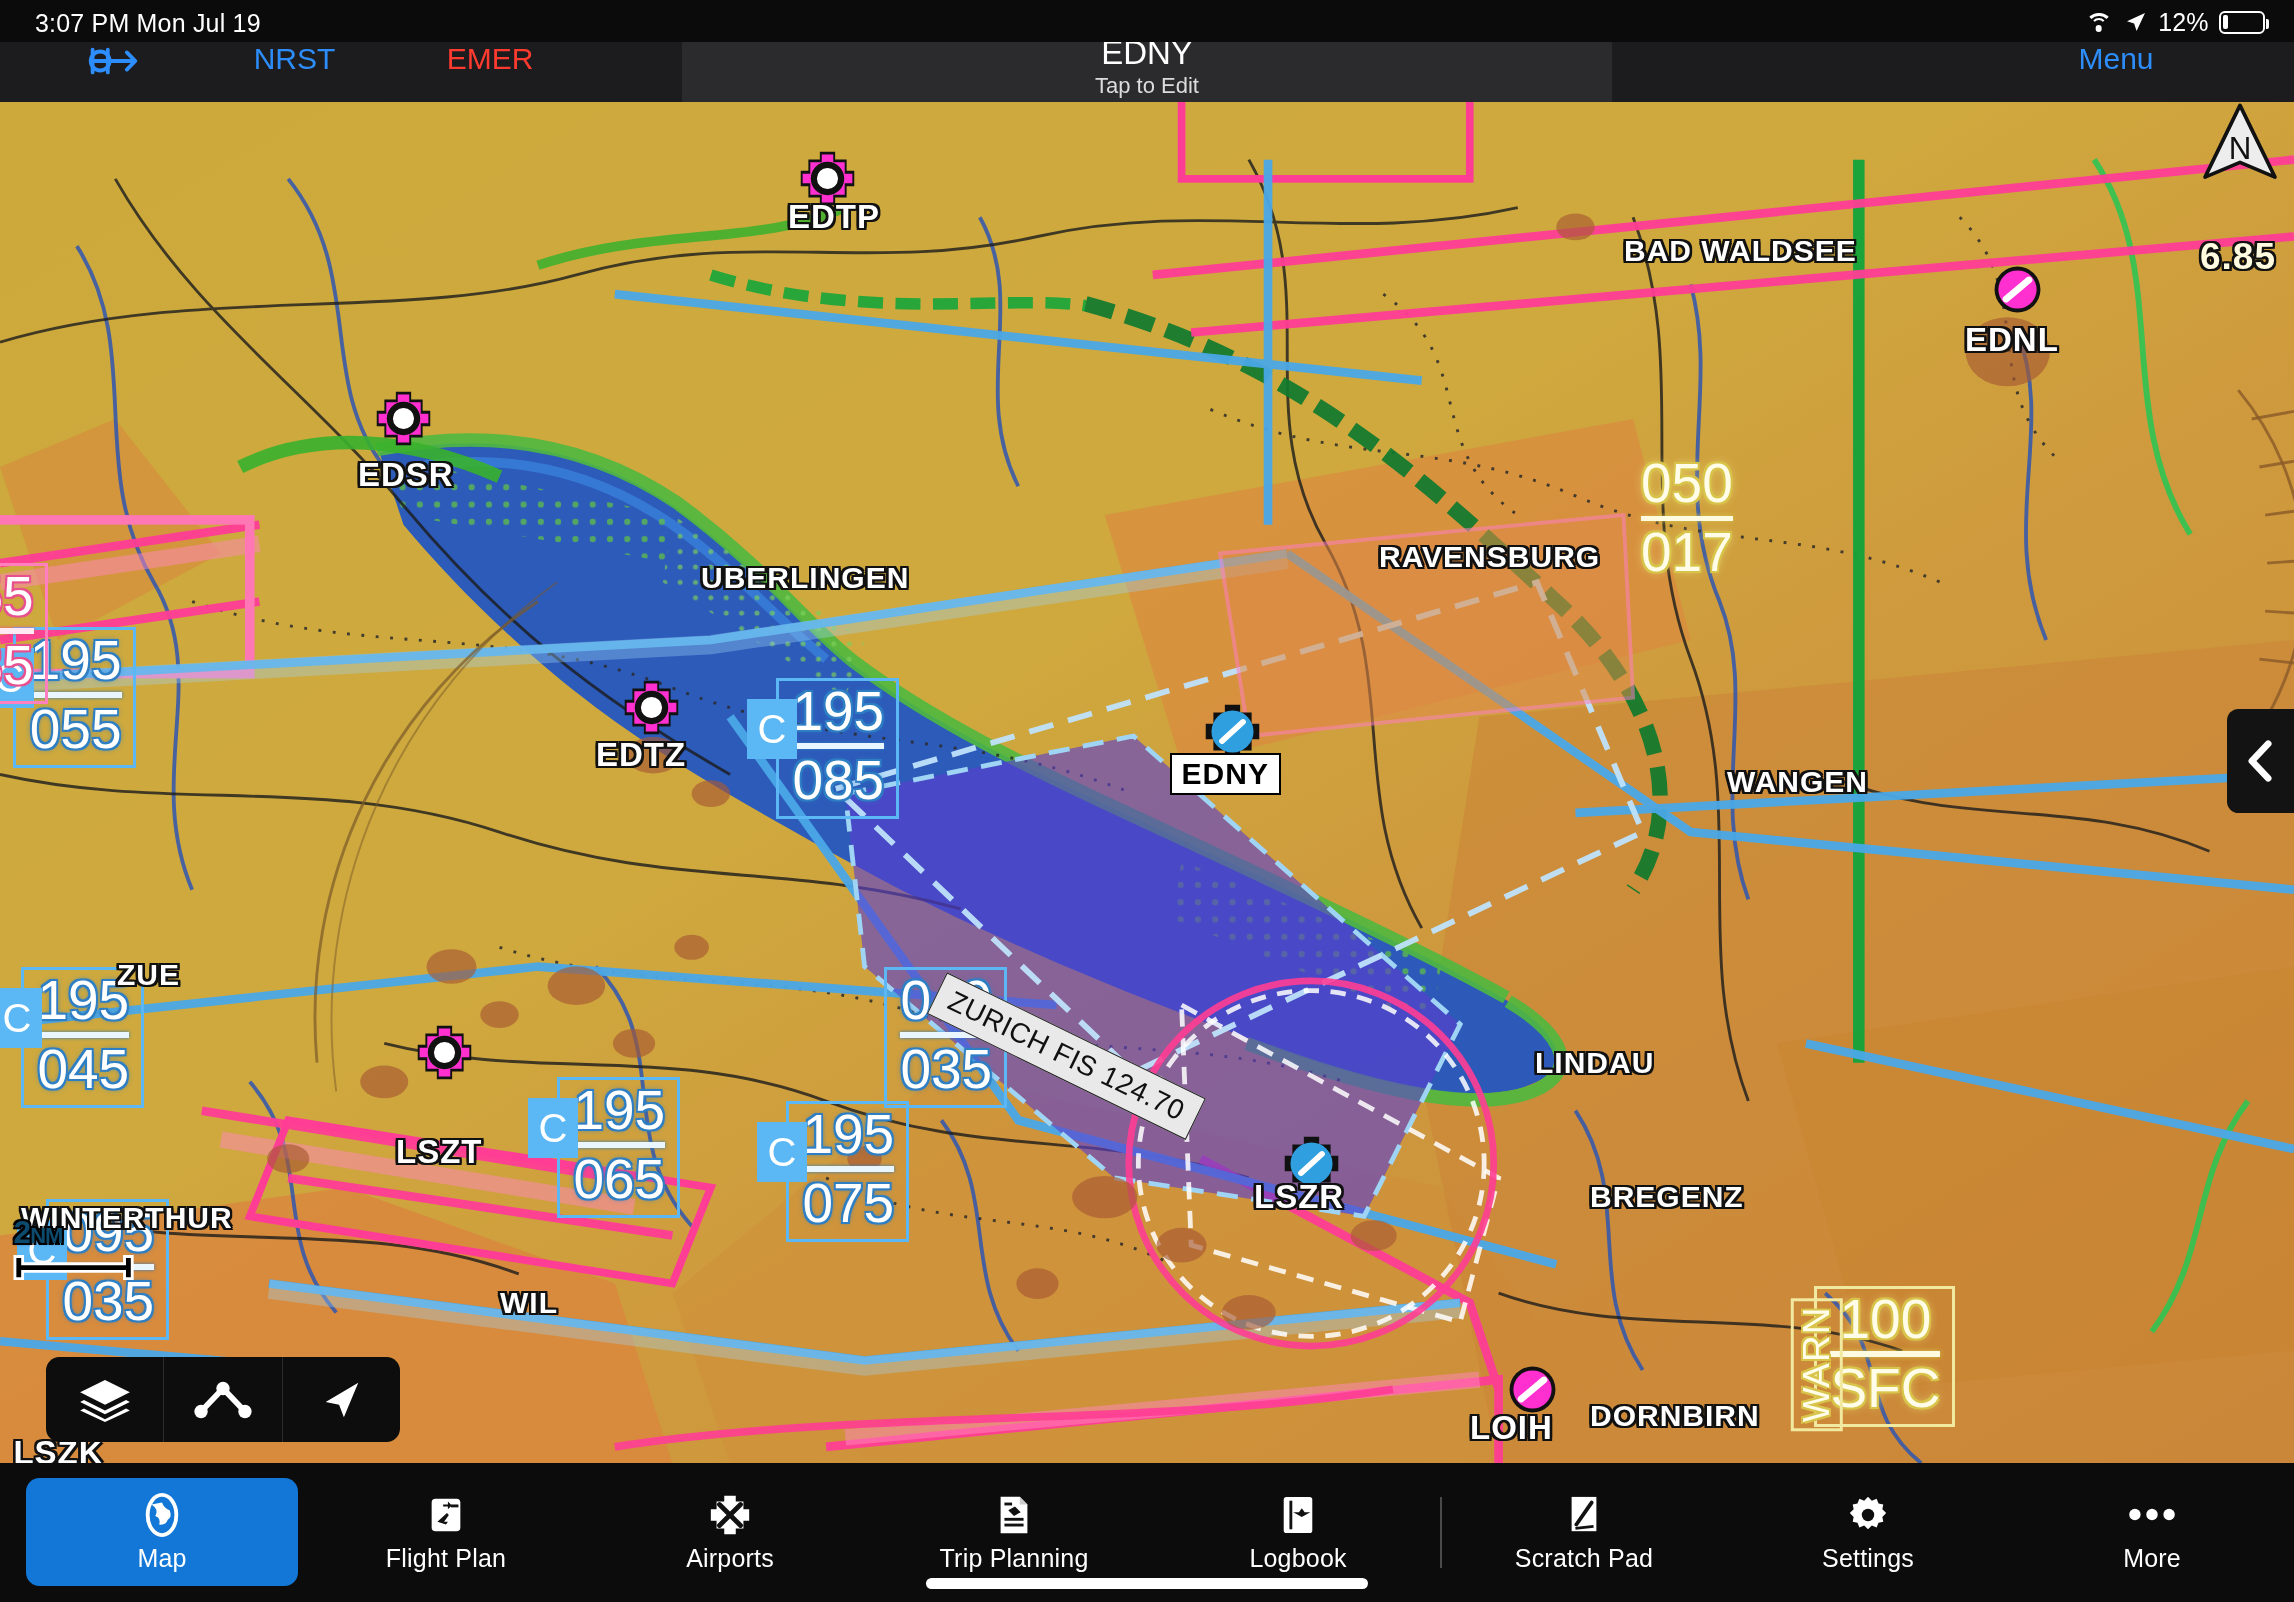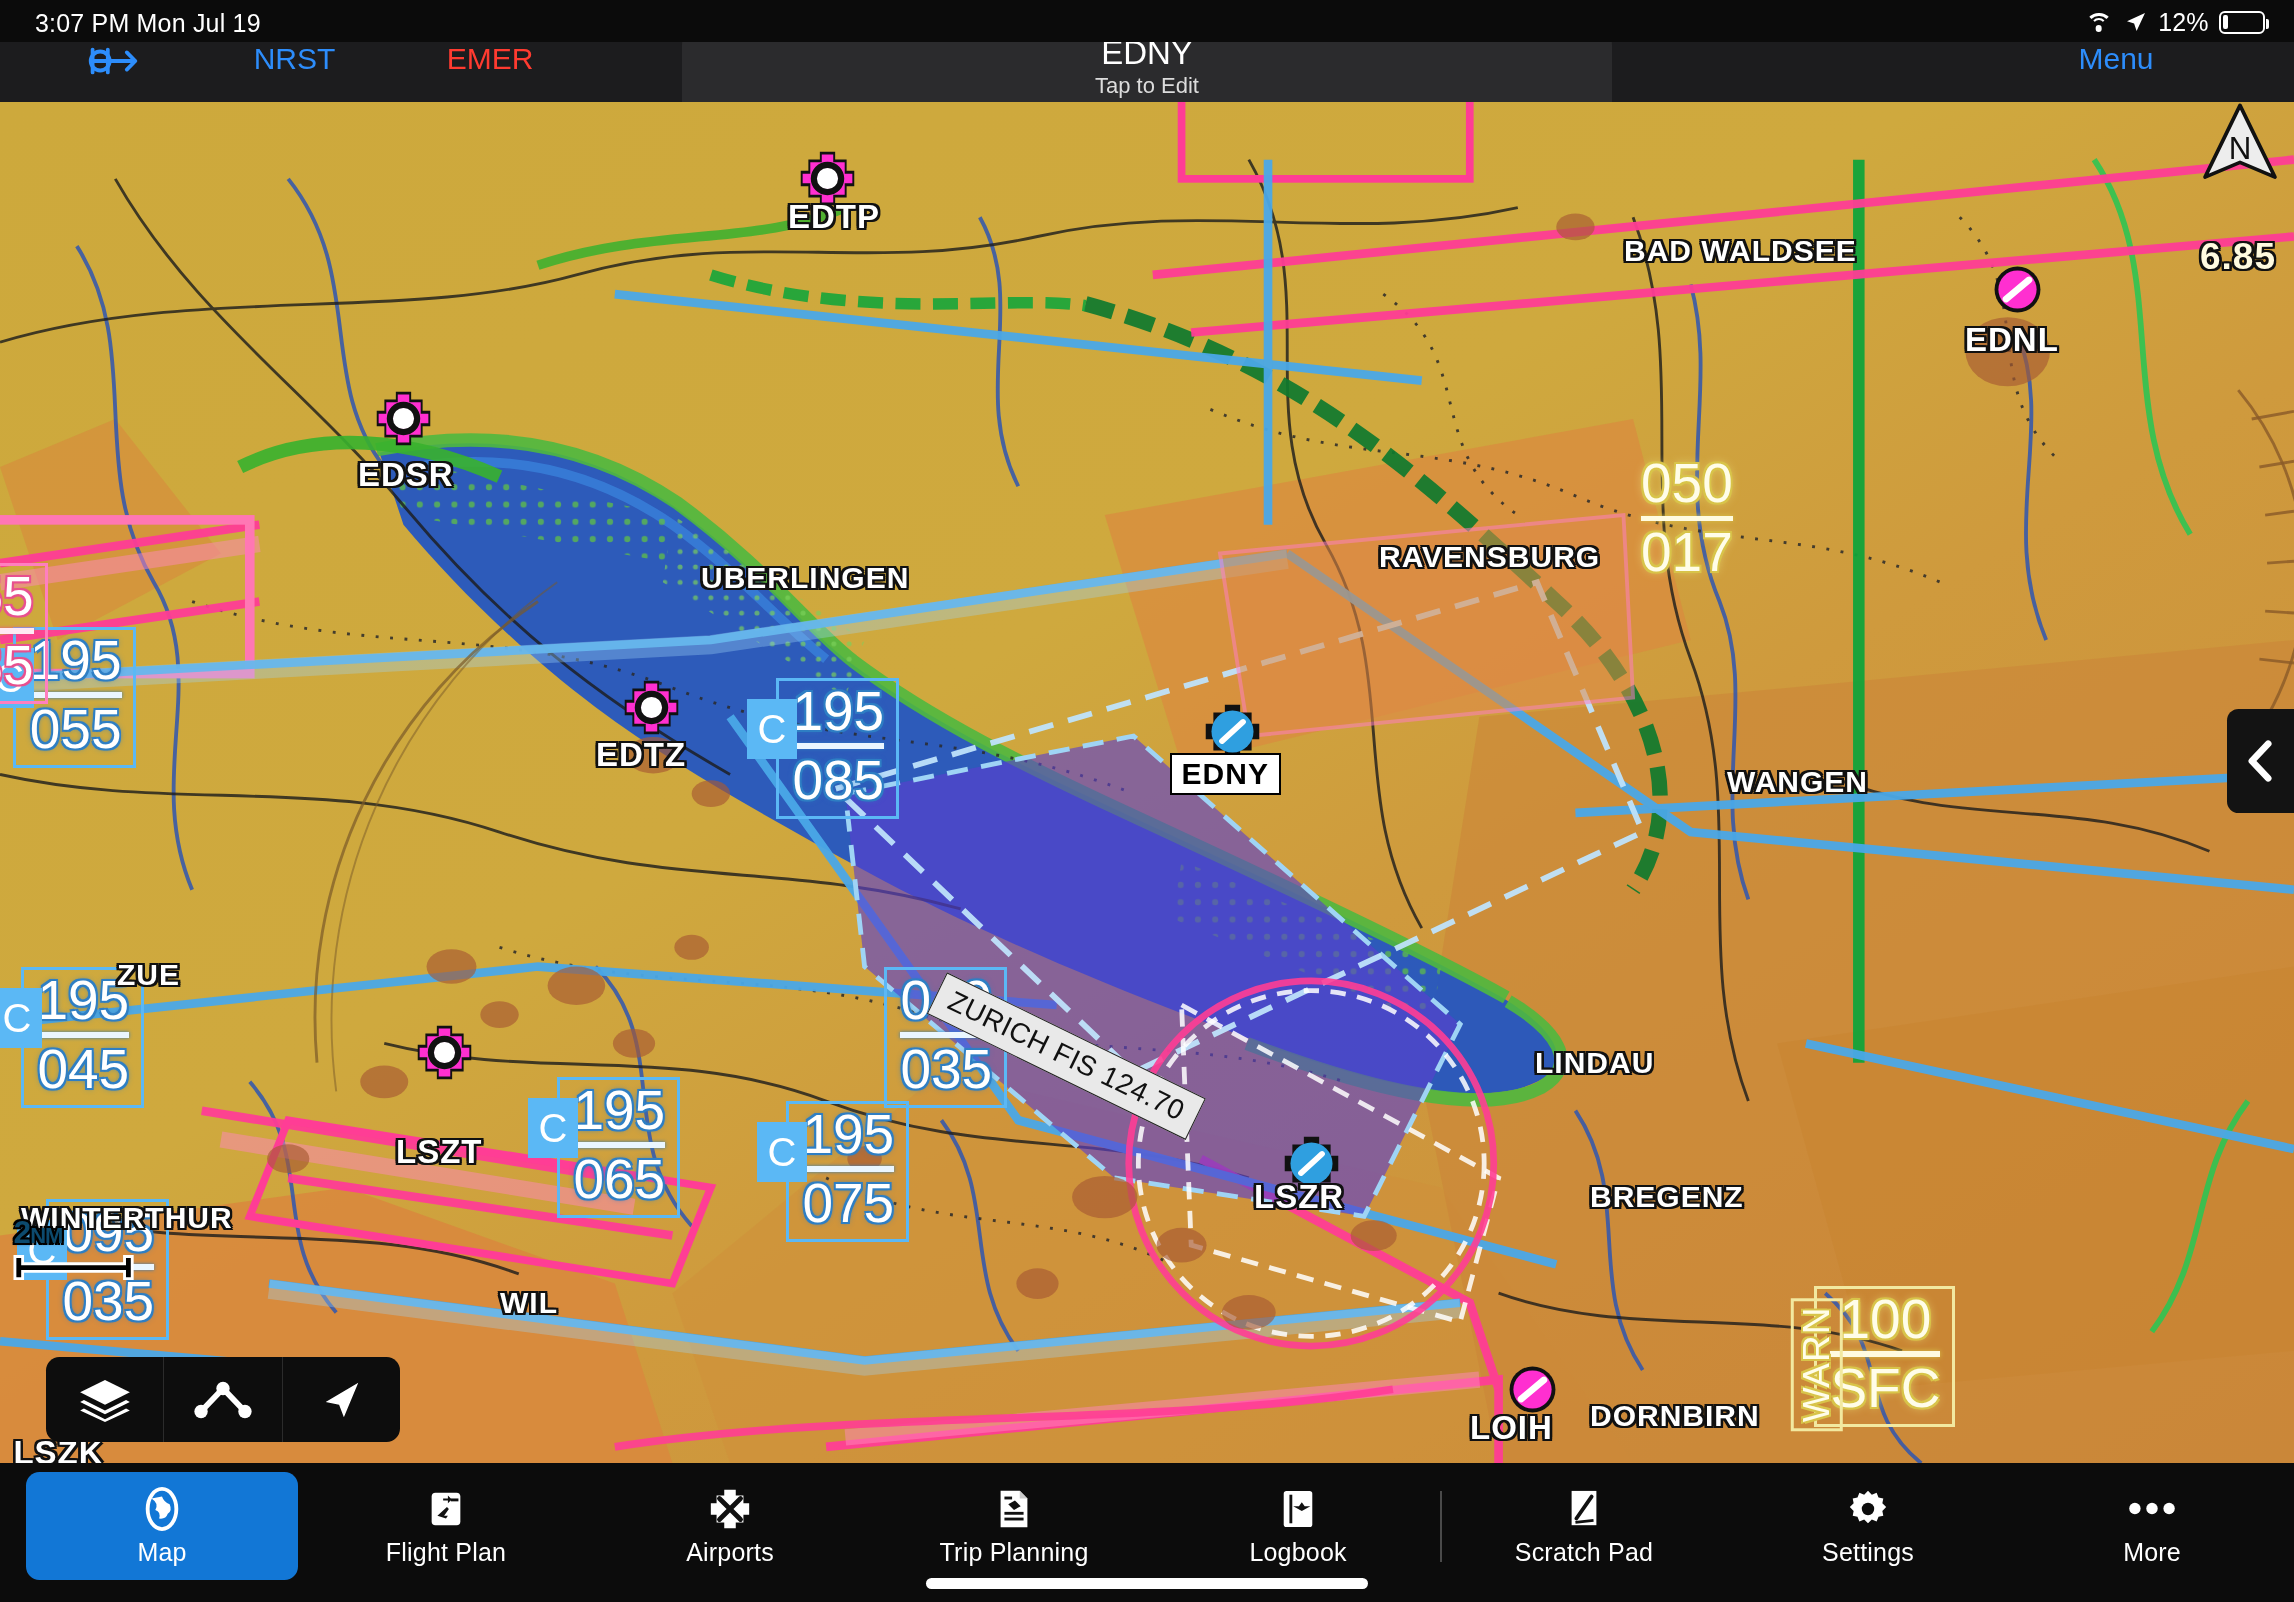--- a/index.html
+++ b/index.html
@@ -123,21 +123,21 @@
     letter-spacing:0.5px; }
 
   
   .apsym{ position:absolute; z-index:15; }
 
   
   #tab-bar{
     position:absolute; left:0; bottom:0; width:2294px; height:139px;
     background:#0c0c0c; z-index:60;
   }
-  .tabs{ position:absolute; left:0; top:13px; width:2294px; height:100px; display:flex;padding-left:20px; }
+  .tabs{ position:absolute; left:0; top:19px; width:2294px; height:100px; display:flex;padding-left:20px; }
   .tab{ flex:1; display:flex; flex-direction:column; align-items:center; justify-content:center;
     color:#fff; gap:5.8px; position:relative; }
   .tab .tlabel{ font-size:25px; font-weight:400; letter-spacing:0.2px; }
   .tab .ticon{ height:48px; display:flex; align-items:center; justify-content:center; }
   .tab.active{ }
   .tab.active .tabhl{ position:absolute; left:5.8px; right:5.8px; top:-3.8px; bottom:-3.8px;
     background:#1277d6; border-radius:13.4px; z-index:-1; }
   .tab-sep{ width:1.9px; align-self:center; height:71px; background:#4a4a4a; }
   #home-ind{ position:absolute; left:50%; transform:translateX(-50%); bottom:13.4px;
     width:442px; height:10.6px; background:#fff; border-radius:5.8px; }

